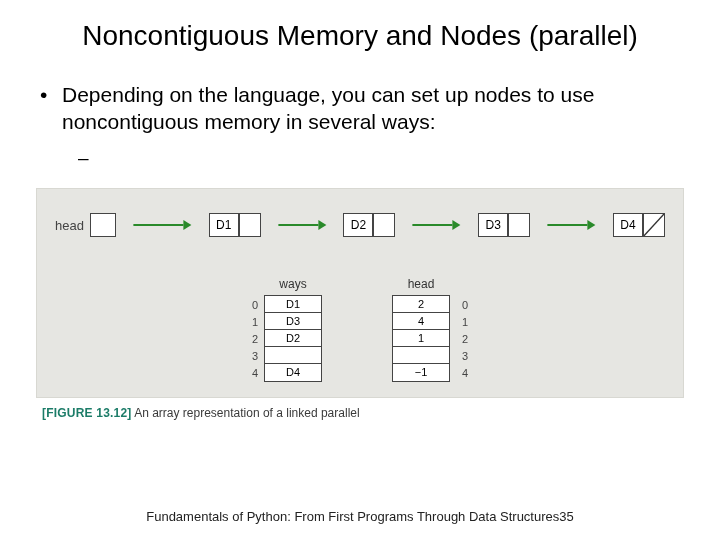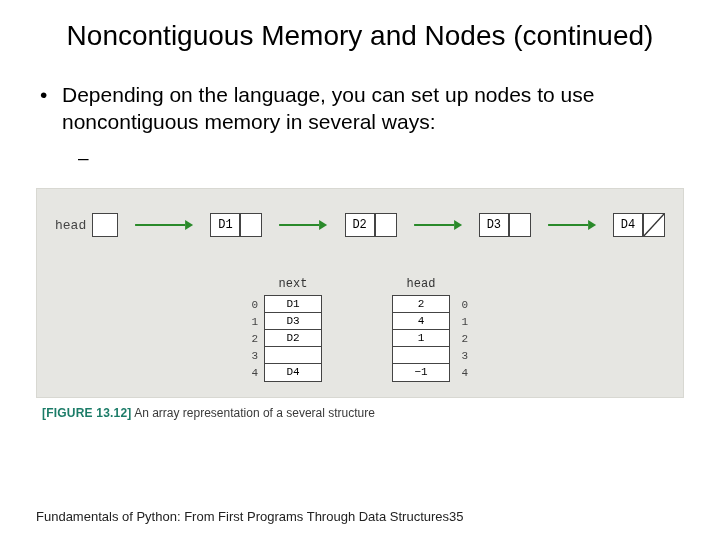--- a/index.html
+++ b/index.html
@@ -29,32 +29,32 @@
   .b2 { display: flex; padding-left: 38px; font-size: 19px; margin-top: 10px; }
   .b2 .dash { width: 26px; flex: 0 0 26px; }
   .figure-area {
     margin: 18px 36px 0 36px;
   }
   .figure {
     background: #e6e6e2;
     border: 1px solid #d8d8d2;
     height: 210px;
     position: relative;
-    font-family: Liberation Mono, monospace;
+    font-family: Liberation Sans, sans-serif;
   }
   .caption {
     margin-top: 8px;
     font-size: 12px;
     color: #3a3a3a;
   }
   .caption .fignum { color: #1c7c68; font-weight: 600; letter-spacing: .2px; padding-left: 6px; }
   .footer {
     position: absolute;
     left: 36px; right: 36px; bottom: 16px;
-    display: flex; justify-content: flex-start;
+    display: flex; justify-content: center;
     font-size: 13px; color: #222;
   }
 
   
   .ll {
     position: absolute;
     top: 24px; left: 18px; right: 18px;
     display: flex; align-items: center;
   }
   .head-label {
@@ -98,21 +98,21 @@
   .cells div {
     width: 56px; height: 17px; line-height: 16px;
     border-bottom: 1px solid #444; text-align: center; font-size: 11px;
   }
   .cells div:last-child { border-bottom: none; }
   .idx-wrap { display:flex; flex-direction:column; padding-top: 20px; }
 </style>
 </head>
 <body>
 
-<div class="title">Noncontiguous Memory and Nodes (continued)</div>
+<div class="title">Noncontiguous Memory and Nodes (parallel)</div>
 
 <div class="bullets">
   <div class="b1">
     <div class="dot">•</div>
     <div>Depending on the language, you can set up nodes to use noncontiguous memory in several ways:</div>
   </div>
   <div class="b2">
     <div class="dash">–</div>
   </div>
 </div>
@@ -174,21 +174,21 @@
         <div class="idx-wrap">
           <div class="idxcol">
             <div>0</div>
             <div>1</div>
             <div>2</div>
             <div>3</div>
             <div>4</div>
           </div>
         </div>
         <div class="col">
-          <div class="hdr">next</div>
+          <div class="hdr">ways</div>
           <div class="cells">
             <div>D1</div>
             <div>D3</div>
             <div>D2</div>
             <div></div>
             <div>D4</div>
           </div>
         </div>
       </div>
 
@@ -211,20 +211,20 @@
             <div>3</div>
             <div>4</div>
           </div>
         </div>
       </div>
     </div>
 
   </div>
   <div class="caption">
     <span class="fignum">[FIGURE 13.12]</span>
-    <span>An array representation of a several structure</span>
+    <span>An array representation of a linked parallel</span>
   </div>
 </div>
 
 <div class="footer">
   <span>Fundamentals of Python: From First Programs Through Data Structures</span>
   <span>35</span>
 </div>
 
 </body></html>

